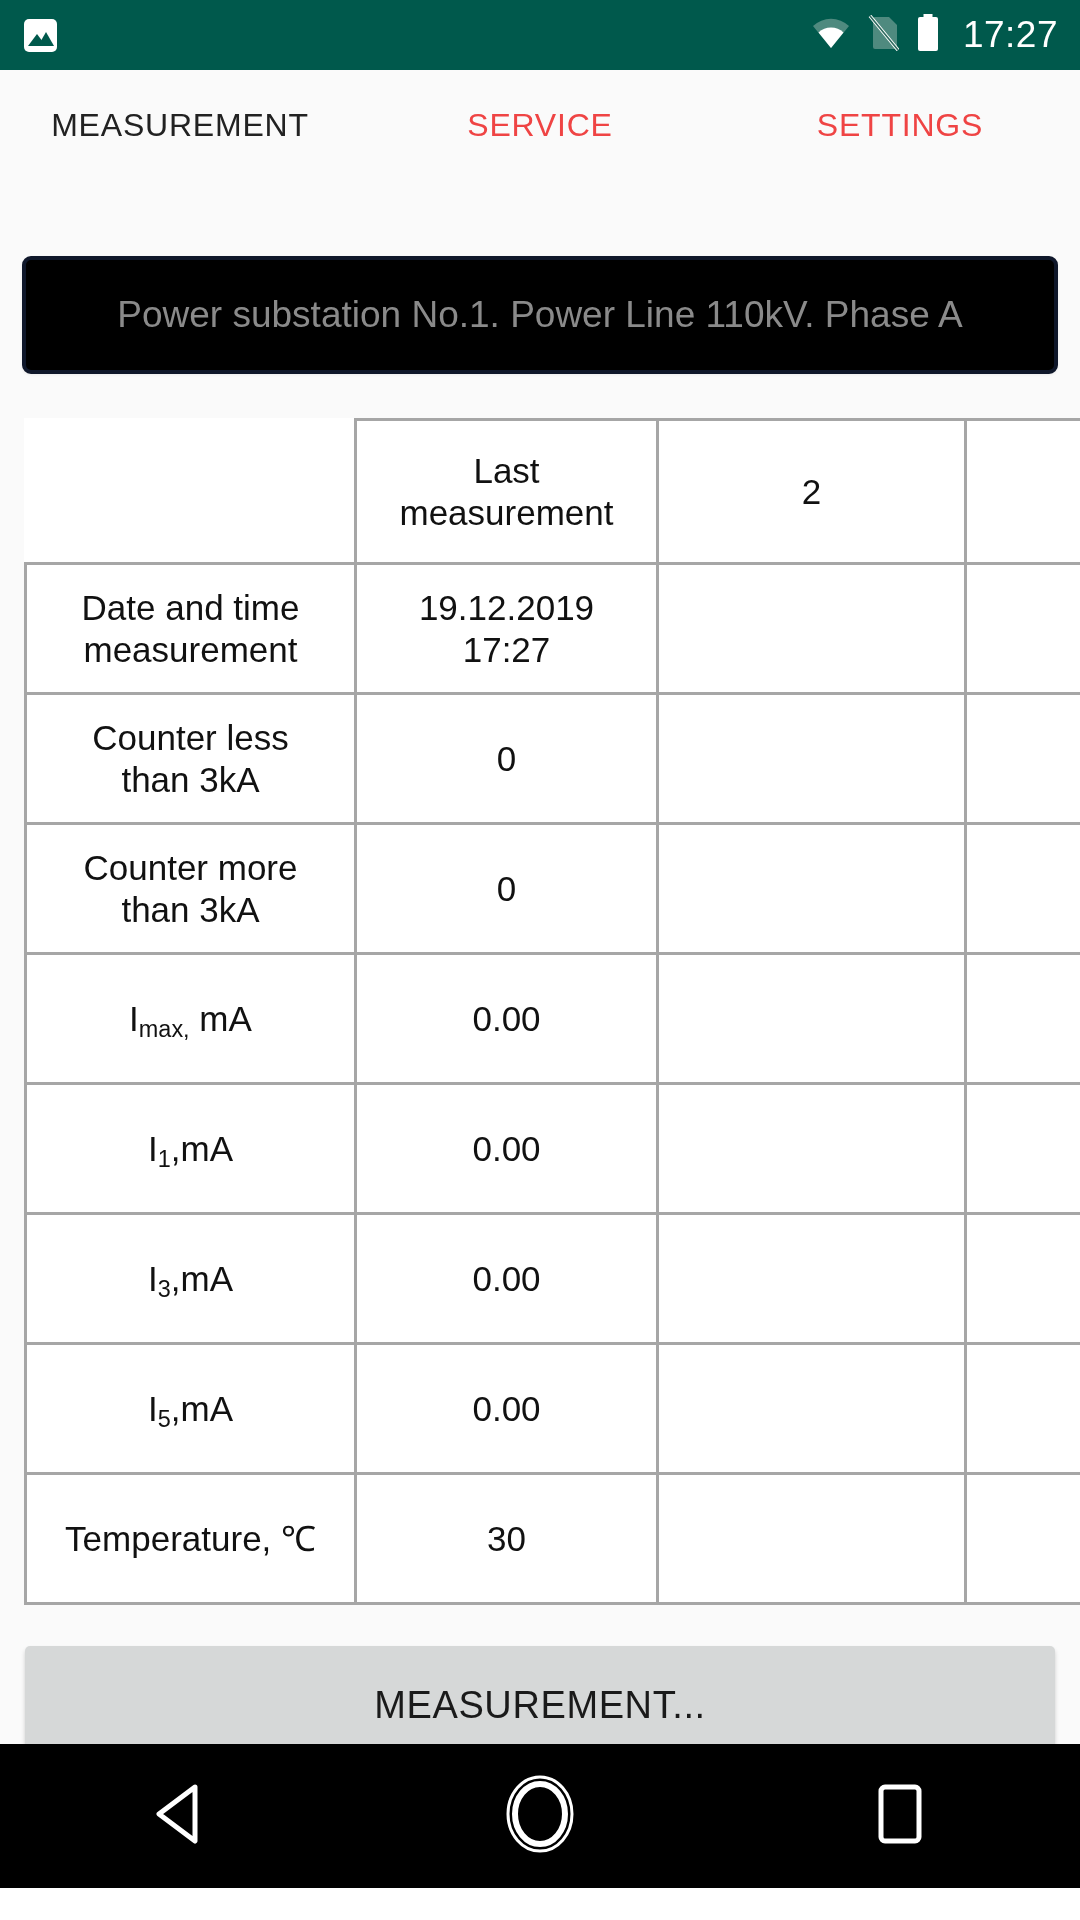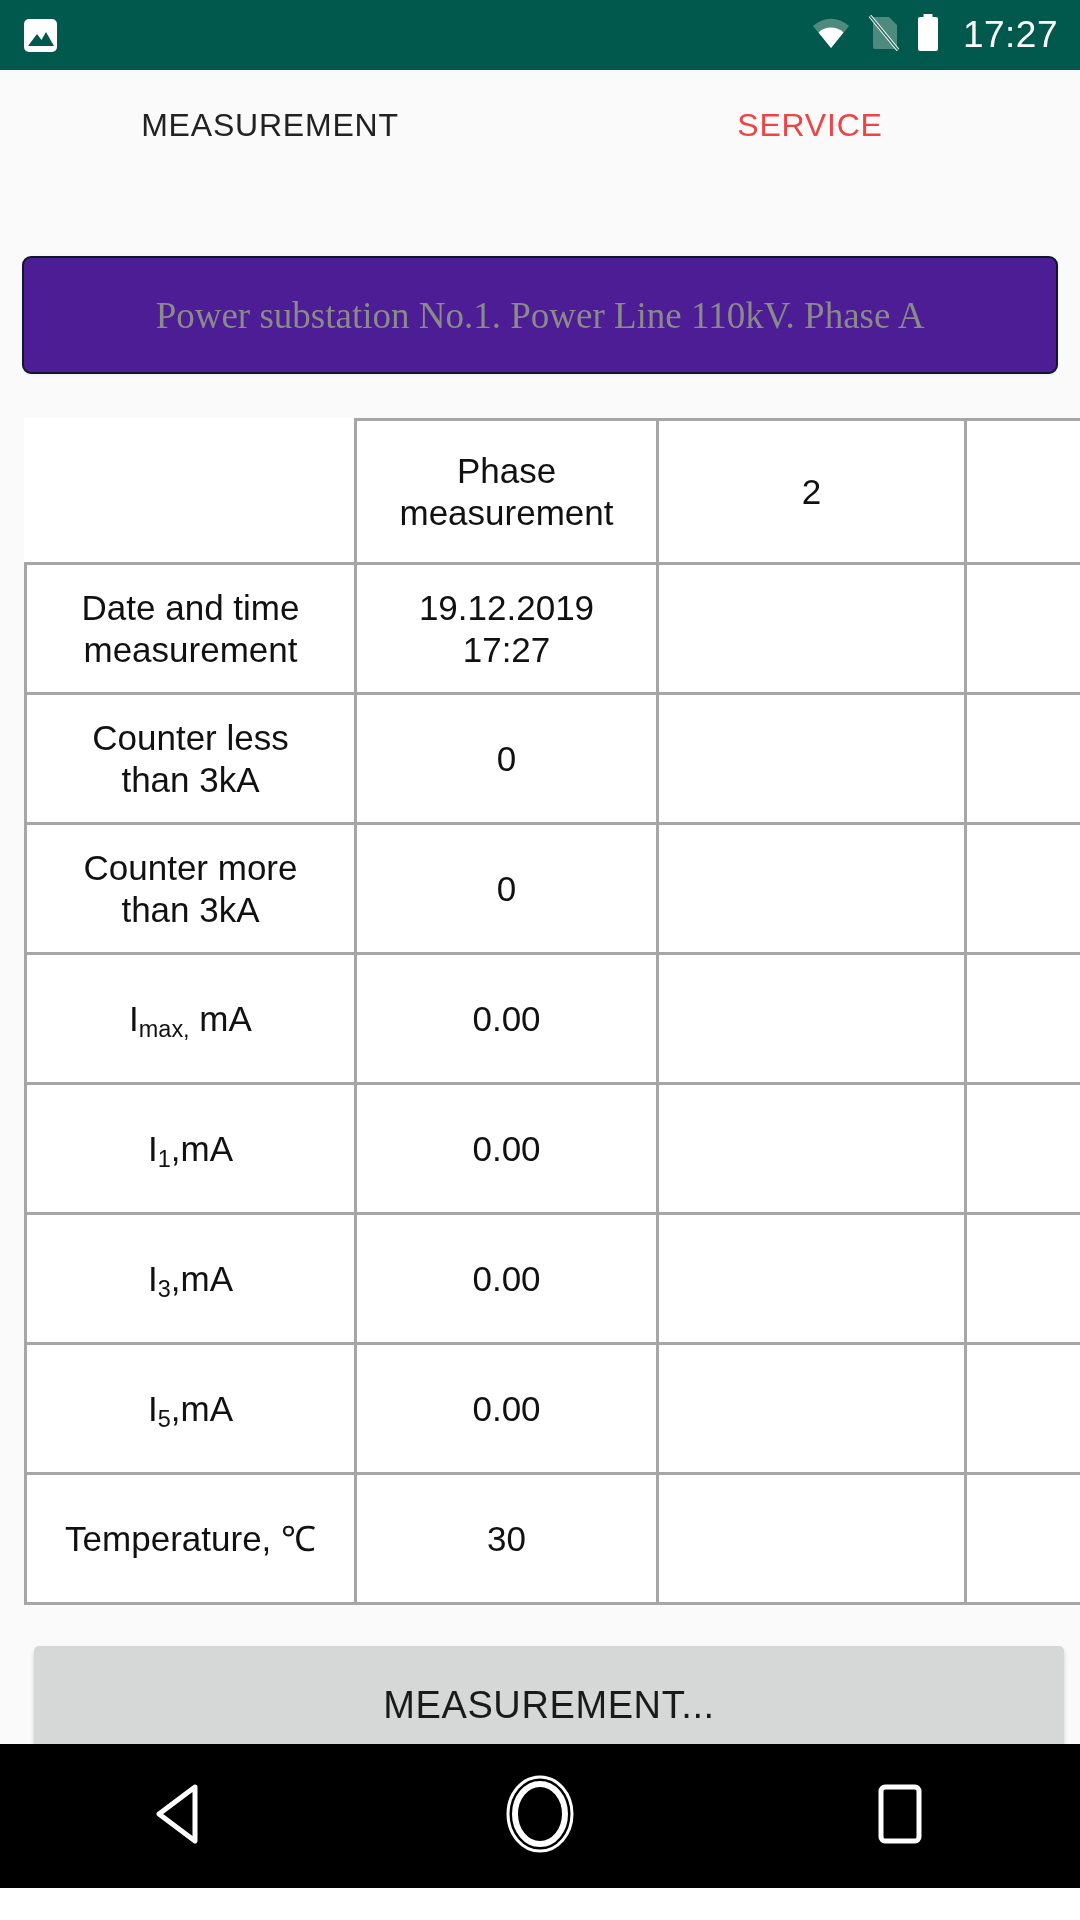--- a/index.html
+++ b/index.html
@@ -89,31 +89,30 @@
   .tab.inactive { color: #ef4444; }
 
   
   .name-field {
     position: absolute;
     left: 22px;
     top: 256px;
     width: 1036px;
     height: 118px;
     box-sizing: border-box;
-    background: #4c1d95;
-    border: 2px solid #0f172a;
+    background: #000000;
+    border: 4px solid #0f172a;
     border-radius: 9px;
     box-shadow: 0 1px 3px rgba(0,0,0,0.06);
     display: flex;
     align-items: center;
     justify-content: center;
     color: #8a8a8a;
     font-size: 37px;
     white-space: nowrap;
-    font-family: Liberation Serif, serif;
   }
 
   
   .table-wrap {
     position: absolute;
     left: 24px;
     top: 418px;
     width: 1080px;
     height: 1170px;
   }
@@ -164,21 +163,20 @@
     border-radius: 5px;
     box-shadow: 0 3px 4px rgba(0,0,0,0.18);
     display: flex;
     align-items: center;
     justify-content: center;
     font-family: "Liberation Sans", sans-serif;
     font-size: 38px;
     letter-spacing: 0.6px;
     color: #1a1a1a;
     font-weight: 500;
-    margin-left: 9px;
   }
 
   
   .nav-bar {
     position: absolute;
     left: 0;
     bottom: 0;
     width: 1080px;
     height: 144px;
     background: #000000;
@@ -222,36 +220,37 @@
           <rect x="3" y="3" width="20" height="34" rx="2" fill="#ffffff"></rect>
         </svg>
       </span>
       <span class="status-clock">17:27</span>
     </div>
   </div>
 
   <div class="tab-bar">
     <div class="tab active">MEASUREMENT</div>
     <div class="tab inactive">SERVICE</div>
+    <div class="tab inactive">SETTINGS</div>
   </div>
 
   <div class="name-field" placeholder="Power substation No.1. Power Line 110kV. Phase A">Power substation No.1. Power Line 110kV. Phase A</div>
 
   <div class="table-wrap">
     <table class="meas">
       <colgroup>
         <col class="c1">
           <col class="c2">
           <col class="c3">
           <col class="c4">
       </colgroup>
       <tbody>
         <tr class="header-row">
           <td class="blank"></td>
-          <td>Phase measurement</td>
+          <td>Last measurement</td>
           <td>2</td>
           <td></td>
         </tr>
         <tr>
           <td>Date and time<br>measurement</td>
           <td>19.12.2019<br>17:27</td>
           <td></td>
           <td></td>
         </tr>
         <tr>

